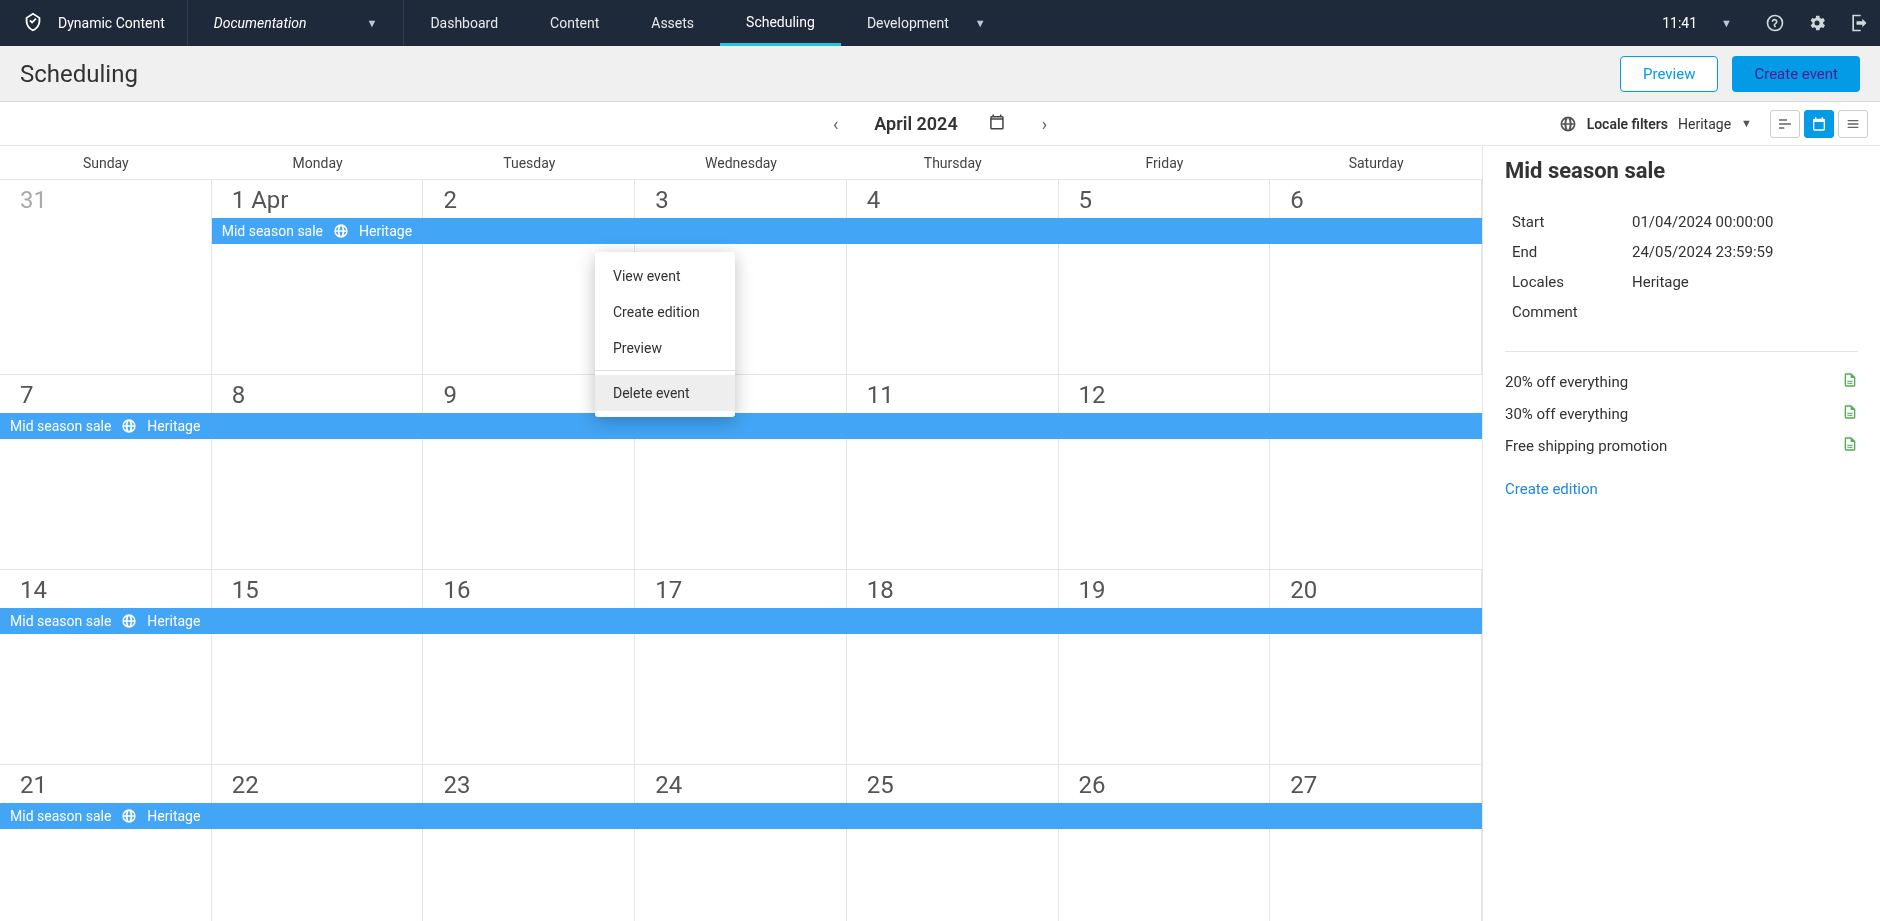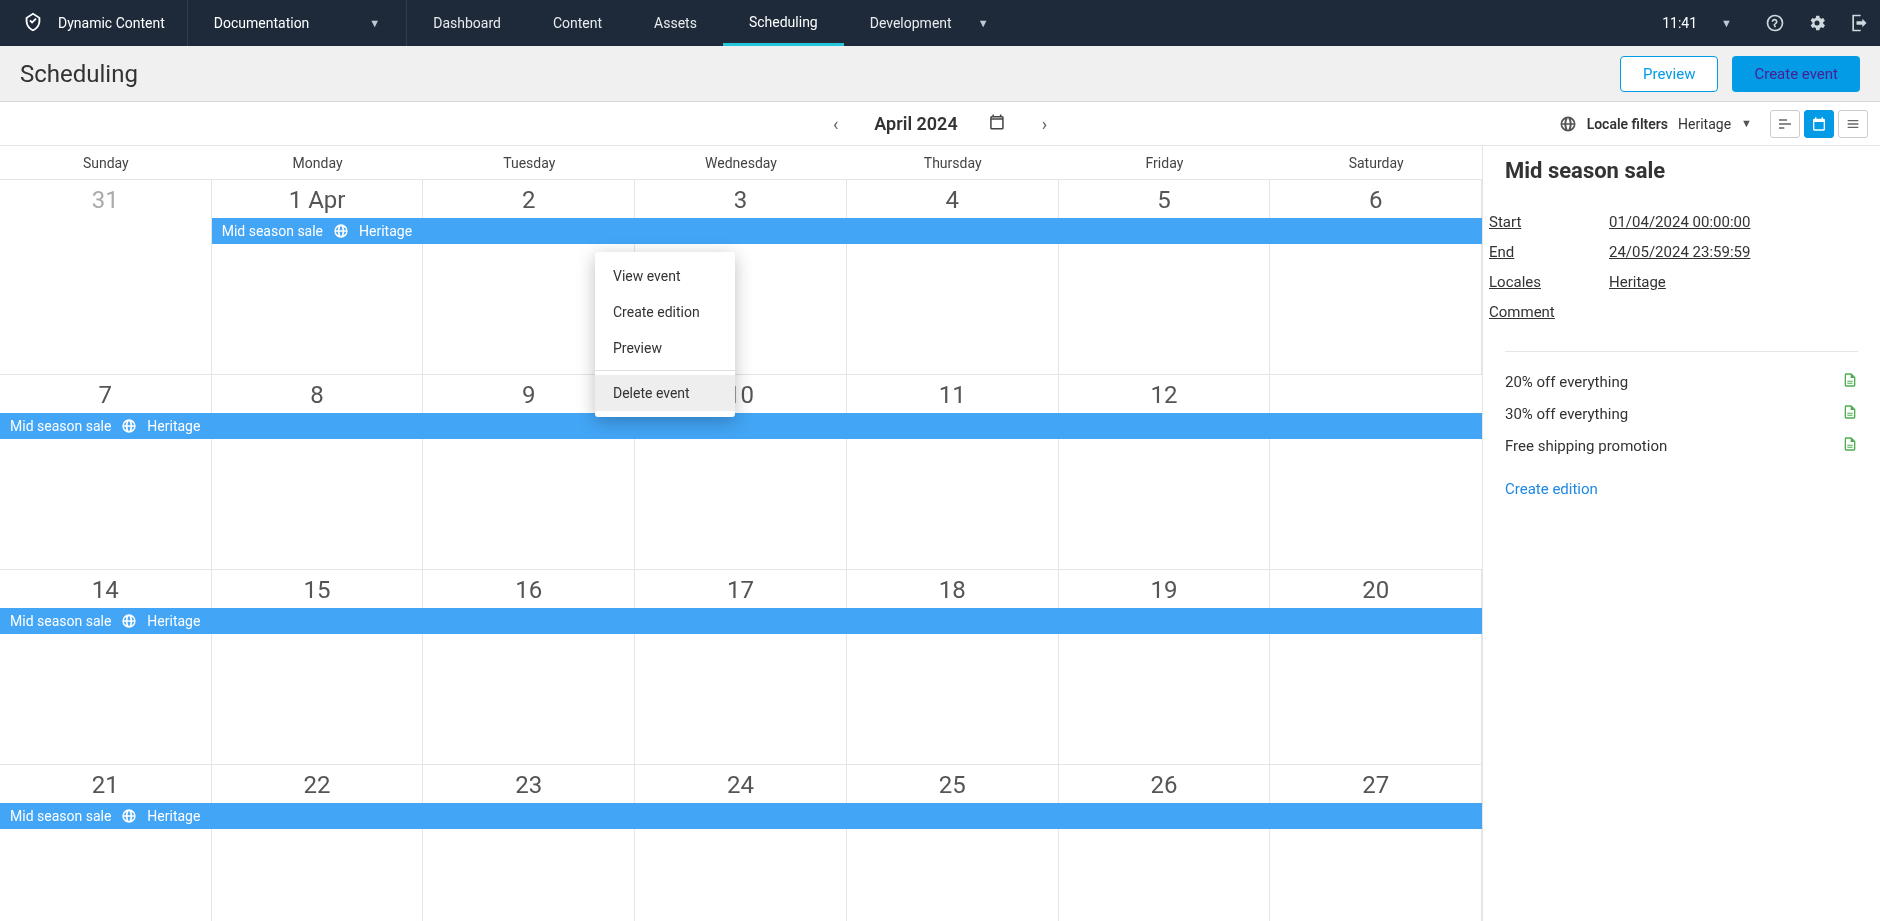--- a/index.html
+++ b/index.html
@@ -15,21 +15,21 @@
     --link:#1e88e5;
     --hover-menu:#eeeeee;
   }
   *{box-sizing:border-box;font-family:"Segoe UI",Roboto,Arial,sans-serif;}
   html,body{margin:0;padding:0;width:1880px;height:921px;overflow:hidden;color:var(--text);font-size:14px;}
   
   
   .topnav{background:var(--navy);height:46px;display:flex;align-items:center;color:#fff;}
   .brand{display:flex;align-items:center;gap:14px;padding:0 22px;height:100%;border-right:1px solid #2f3d4f;}
   .brand-icon svg{width:22px;height:22px;fill:#fff;}
-  .nav-drop{display:flex;align-items:center;gap:60px;padding:0 26px;height:100%;border-right:1px solid #2f3d4f;cursor:pointer;}
+  .nav-drop{display:flex;align-items:center;gap:60px;padding:0 26px;height:100%;border-right:1px solid #2f3d4f;cursor:pointer;font-style:italic;}
   .nav-tabs{display:flex;height:100%;}
   .nav-tab{display:flex;align-items:center;padding:0 26px;height:100%;cursor:pointer;position:relative;color:#e8eaed;}
   .nav-tab.active{border-bottom:3px solid #26c6da;color:#fff;}
   .nav-right{margin-left:auto;display:flex;align-items:center;height:100%;}
   .time-drop{display:flex;align-items:center;gap:24px;padding:0 22px;cursor:pointer;}
   .icon-btn{width:42px;height:100%;display:flex;align-items:center;justify-content:center;cursor:pointer;}
   .icon-btn svg{width:20px;height:20px;fill:#cfd8dc;}
   .chev{font-size:11px;color:#bfc8d0;}
 
   
@@ -58,38 +58,38 @@
   
   .body{display:flex;height:calc(921px - 46px - 56px - 44px);}
   .calendar{flex:1;display:flex;flex-direction:column;overflow:hidden;}
   .sidepanel{width:398px;border-left:1px solid var(--light-border);display:flex;flex-direction:column;}
 
   
   .dayhead{display:grid;grid-template-columns:repeat(7,1fr);height:34px;border-bottom:1px solid var(--light-border);}
   .dayhead div{display:flex;align-items:center;justify-content:center;font-size:14px;color:#444;}
   .weeks{flex:1;overflow-y:auto;}
   .week{display:grid;grid-template-columns:repeat(7,1fr);height:195px;border-bottom:1px solid var(--light-border);position:relative;}
-  .cell{border-right:1px solid var(--light-border);padding:6px 9px;text-align:center;}
+  .cell{border-right:1px solid var(--light-border);padding:6px 20px;}
   .cell:last-child{border-right:none;}
   .daynum{font-size:24px;font-weight:400;color:#555;}
   .daynum.muted{color:#aaa;}
   .event-bar{position:absolute;top:38px;height:26px;background:var(--event-blue);color:#fff;display:flex;align-items:center;gap:10px;padding:0 10px;font-size:14px;white-space:nowrap;}
   .event-bar svg{width:16px;height:16px;fill:#fff;flex-shrink:0;}
   .event-bar .loc{font-weight:400;}
 
   
   .ctxmenu{position:absolute;background:#fff;border-radius:3px;box-shadow:0 4px 18px rgba(0,0,0,0.25);width:140px;padding:6px 0;z-index:50;}
   .ctxmenu .mi{padding:10px 18px;font-size:14px;cursor:pointer;}
   .ctxmenu .mi:hover,.ctxmenu .mi.hover{background:var(--hover-menu);}
   .ctxmenu .sep{height:1px;background:#e0e0e0;margin:4px 0;}
 
   
   .sp-title{font-size:22px;font-weight:700;padding:12px 22px 10px;}
   .sp-bar{background:#e7e7e7;display:flex;justify-content:space-between;padding:8px 22px;font-size:15px;}
-  .sp-fields{padding:14px 6px;text-decoration:underline;}
+  .sp-fields{padding:14px 29px;}
   .sp-row{display:flex;padding:6px 0;font-size:15px;}
   .sp-row .k{width:120px;color:#333;}
   .sp-row .v{color:#333;}
   .sp-div{height:1px;background:var(--light-border);margin:10px 22px;}
   .ed-list{padding:4px 22px;}
   .ed-row{display:flex;justify-content:space-between;align-items:center;padding:6px 0;font-size:15px;}
   .ed-row svg{width:16px;height:16px;fill:#4caf50;}
   .sp-link{padding:14px 22px;color:var(--link);cursor:pointer;font-size:15px;}
 
   

